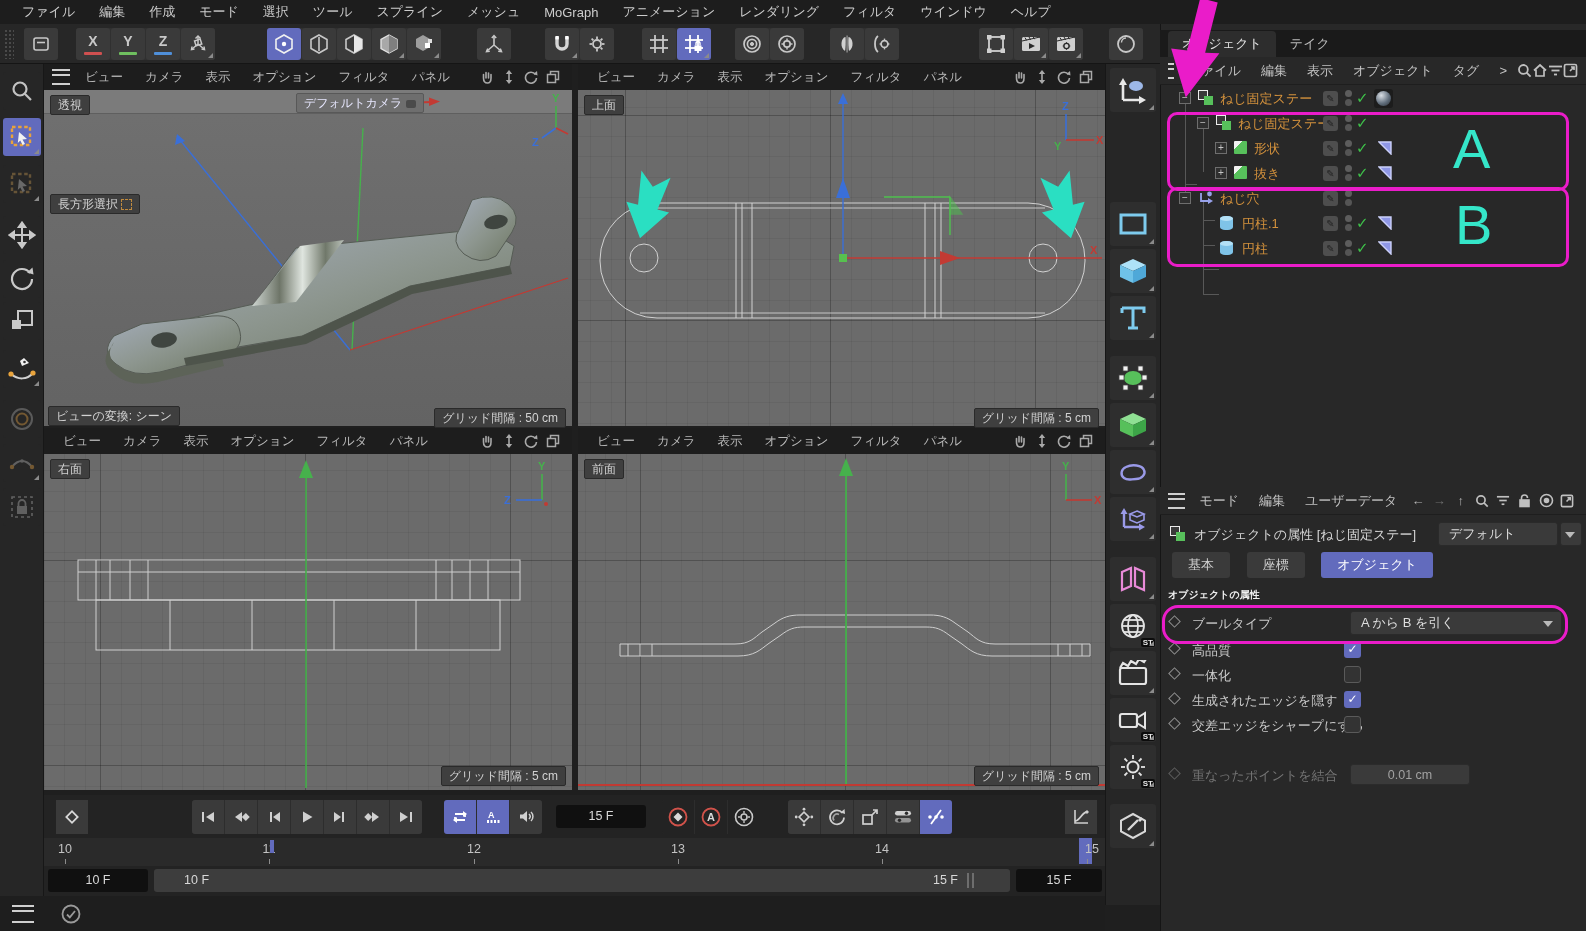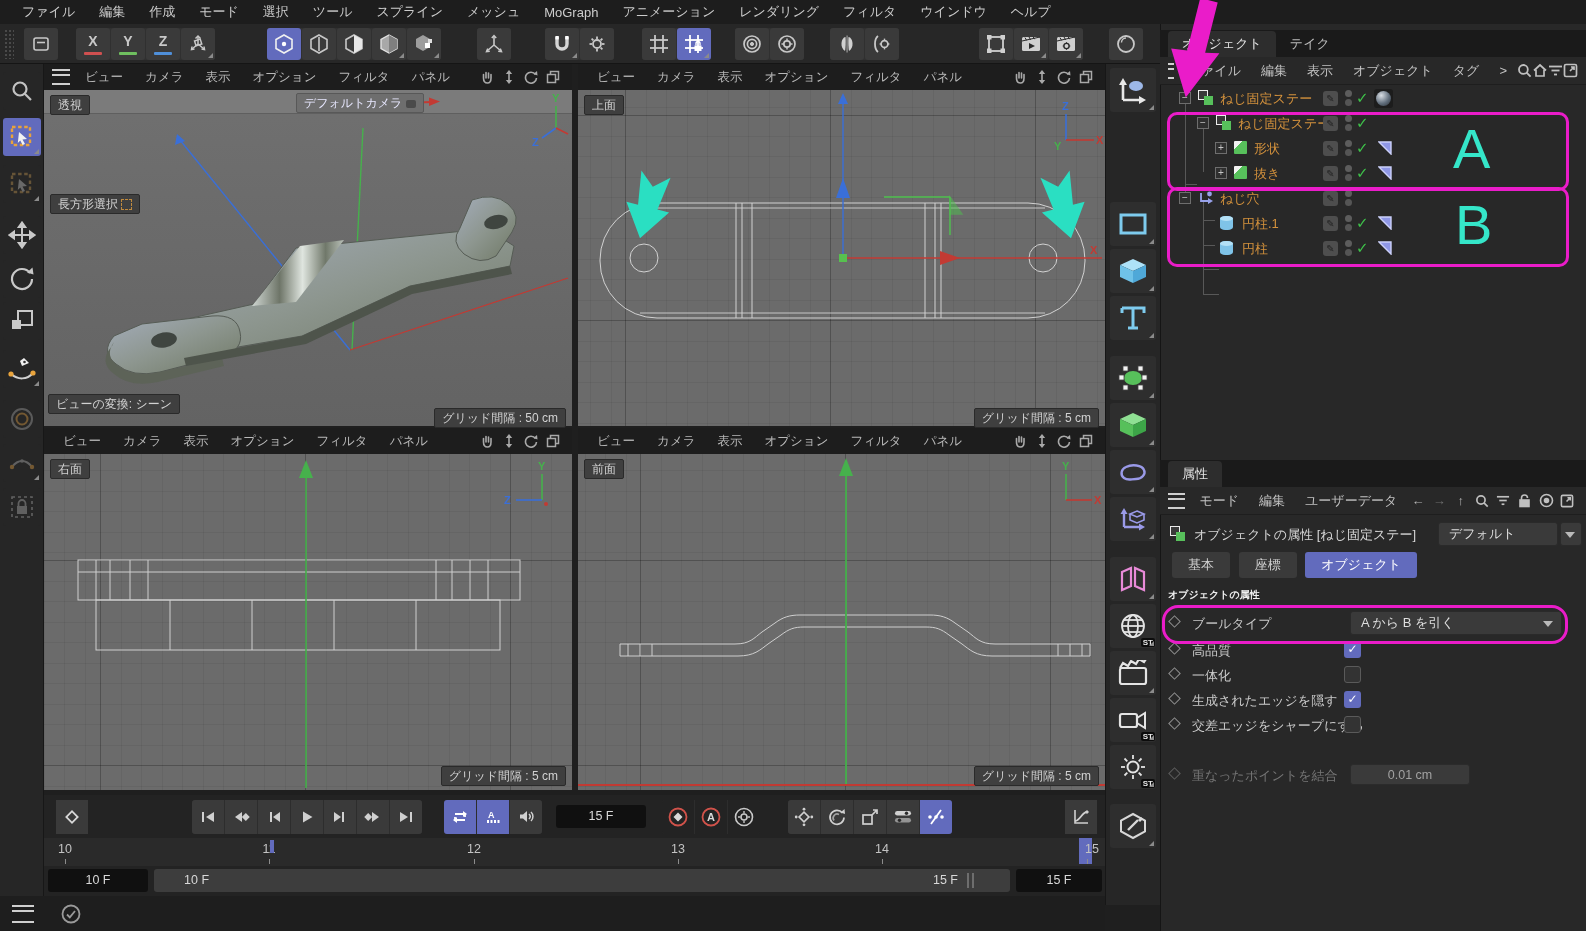--- a/index.html
+++ b/index.html
@@ -78,21 +78,21 @@
   
   .arow{position:absolute;left:1160px;width:504px;height:25px;}
   .adia{position:absolute;left:10px;top:6px;width:9px;height:9px;border:1.5px solid #8f8f8f;transform:rotate(45deg);box-sizing:border-box;}
   .alabel{position:absolute;left:32px;top:4px;color:#cbcbcb;font-size:13px;white-space:nowrap;}
   .acheck{position:absolute;left:184px;top:3px;width:17px;height:17px;border-radius:3px;box-sizing:border-box;}
   .acheck.on{background:#626bbd;color:#fff;font-size:12px;font-weight:bold;text-align:center;line-height:17px;}
   .acheck.off{background:#333;border:1px solid #5a5a5a;}
   .dropdown{position:absolute;height:24px;background:#3a3a3a;border:1px solid #2a2a2a;border-radius:3px;color:#dedede;font-size:13px;line-height:22px;padding:0 10px;box-sizing:border-box;}
   .dropdown .arr{position:absolute;right:8px;top:9px;border-left:5px solid transparent;border-right:5px solid transparent;border-top:6px solid #b9b9b9;}
   .numfield{position:absolute;height:21px;background:#3a3a3a;border:1px solid #2b2b2b;border-radius:3px;color:#a2a2a2;font-size:12.5px;text-align:center;line-height:20px;box-sizing:border-box;}
-  .atab{height:26px;padding:0 16px;background:#3a3a3a;border-radius:3px;color:#d0d0d0;font-size:13px;line-height:26px;display:inline-block;margin-right:5px;}
+  .atab{height:26px;padding:0 16px;background:#3a3a3a;border-radius:3px;color:#d0d0d0;font-size:13px;line-height:26px;display:inline-block;margin-right:5px;margin-left:8px;}
   .atab.on{background:#626bbd;color:#fff;}
   
   .transport{position:absolute;left:44px;top:795px;width:1061px;height:43px;background:#232323;display:flex;align-items:center;padding-left:12px;box-sizing:border-box;}
   .trbtn{position:relative;width:32px;height:34px;background:#3a3a3a;display:flex;align-items:center;justify-content:center;color:#cfcfcf;}
   .trbtn.round{background:#232323;}
   .trbtn.active{background:#626bbd;color:#fff;}
   .trgrp{display:flex;gap:1px;background:#2d2d2d;border-radius:3px;overflow:hidden;}
   .ruler{position:absolute;left:44px;top:838px;width:1061px;height:28px;background:#2a2a2a;color:#c3c3c3;font-size:12.5px;}
   .rnum{position:absolute;top:4px;transform:translateX(-50%);}
   .rtick{position:absolute;top:21px;width:1px;height:5px;background:#8c8c8c;}
@@ -489,21 +489,21 @@
           <line x1="512" y1="38" x2="512" y2="16" stroke="#46b14c" stroke-width="1.6"></line>
           <text x="508" y="12" fill="#46b14c">Y</text>
           <line x1="512" y1="38" x2="498" y2="48" stroke="#3a6fd8" stroke-width="1.6"></line>
           <text x="488" y="56" fill="#3a6fd8">Z</text>
           <line x1="512" y1="38" x2="524" y2="44" stroke="#c23a33" stroke-width="1.6"></line>
         </g>
       </svg>
       <span class="vchip" style="left:6px;top:5px;">透視</span>
       <span class="vchip" style="left:252px;top:3px;background:#6e6e6e;border-color:#585858;color:#e8e8ff;"><span>デフォルトカメラ</span> <span style="display:inline-block;width:10px;height:8px;background:#4a4a4a;border-radius:2px;vertical-align:middle;"></span></span>
       <span class="vchip" style="left:6px;top:104px;"><span>長方形選択</span> <span style="display:inline-block;width:9px;height:9px;border:1px dashed #c08a3e;vertical-align:middle;"></span></span>
-      <span class="vchip" style="left:4px;top:304px;">ビューの変換: シーン</span>
+      <span class="vchip" style="left:4px;top:316px;">ビューの変換: シーン</span>
       <span class="vchip" style="right:6px;top:318px;">グリッド間隔 : 50 cm</span>
     </div>
   </div>
 
   <div class="vp" style="left:578px;top:64px;width:527px;height:362px;">
     <div class="vphead">
       <span class="mi">ビュー</span>
       <span class="mi">カメラ</span>
       <span class="mi">表示</span>
       <span class="mi">オプション</span>
@@ -956,23 +956,20 @@
       <span class="vdots" style="left:185px;"></span>
       <span class="ocheck" style="left:196px;">✓</span>
       <span class="itag abs" style="left:218px;top:5px;">
           <svg width="14" height="14" viewBox="0 0 14 14">
             <polygon points="1,1 13,1 13,13" fill="#8f97e6" stroke="#ccd1fa" stroke-width="1.4"></polygon>
           </svg>
         </span>
     </div>
   </div>
 
-  <div class="tabrow" style="left:1160px;top:460px;width:426px;">
-    <span class="tab on">属性</span>
-  </div>
   <div class="pmenu" style="left:1160px;top:487px;width:426px;">
     <span class="hamb"></span>
     <span class="mi">モード</span>
     <span class="mi">編集</span>
     <span class="mi">ユーザーデータ</span>
     <span class="sp"></span>
     <span class="hic">←</span>
     <span class="hic" style="color:#6e6e6e;">→</span>
     <span class="hic">↑</span>
     <span class="hic">

